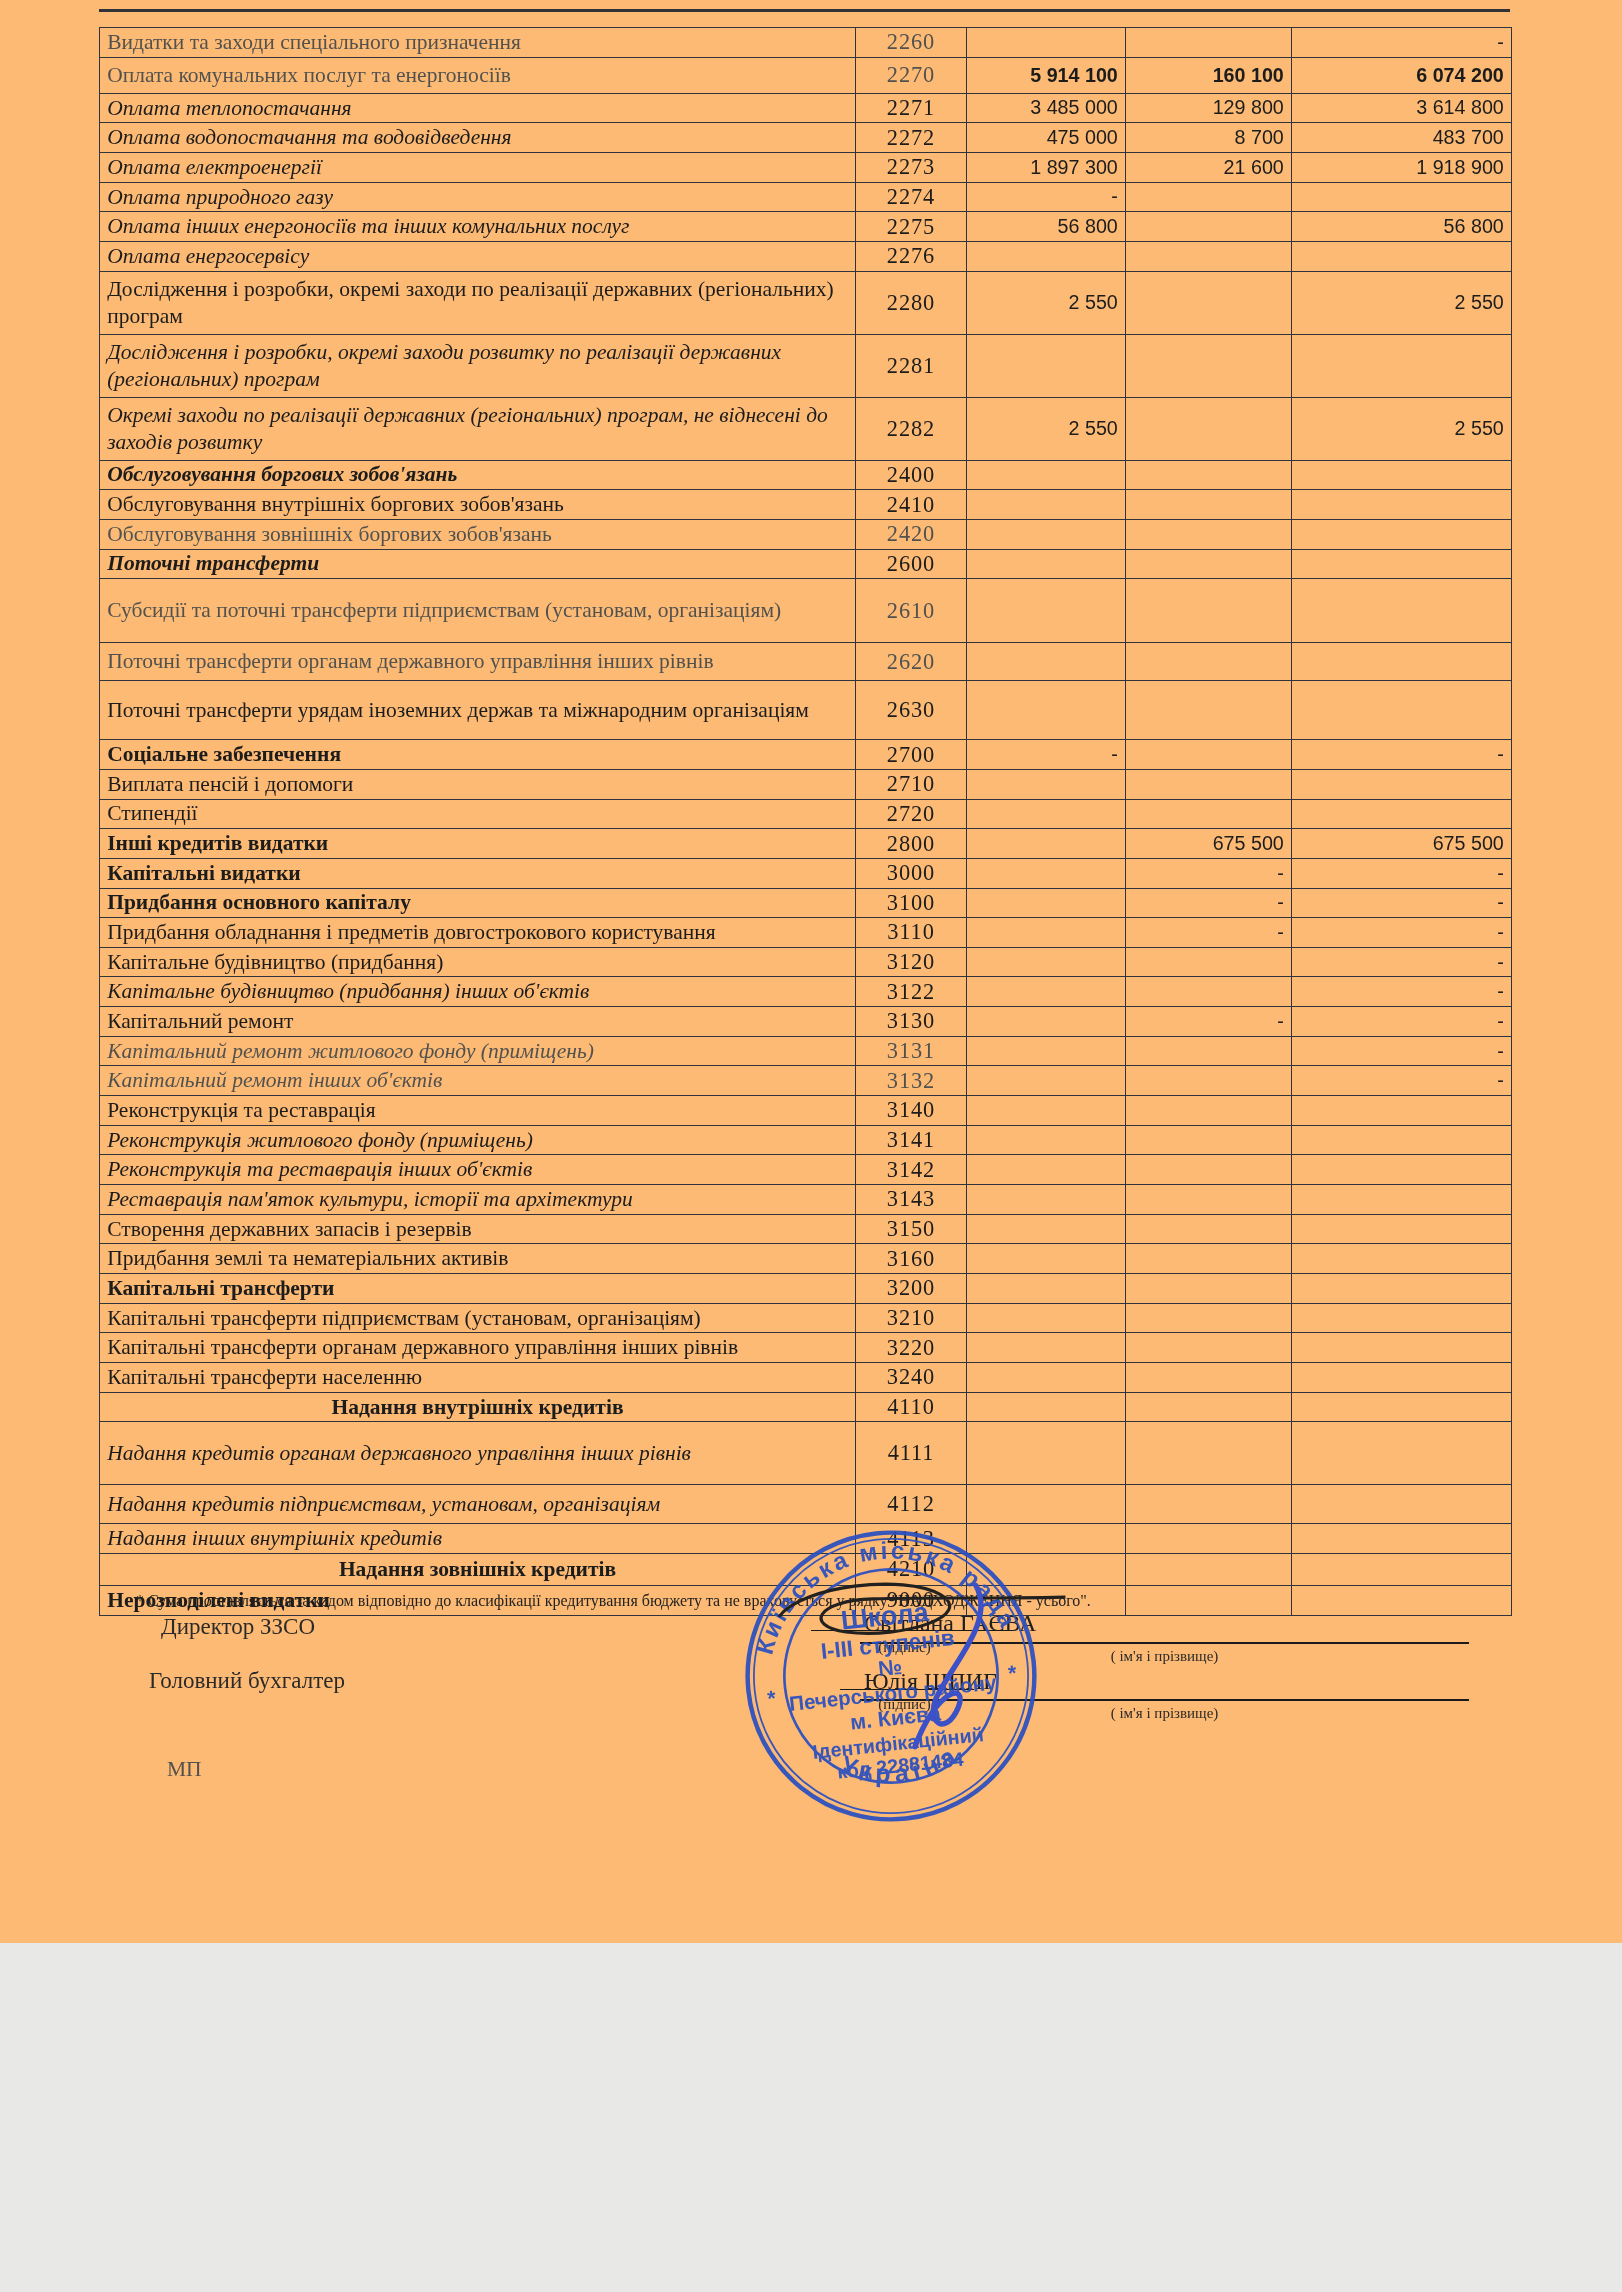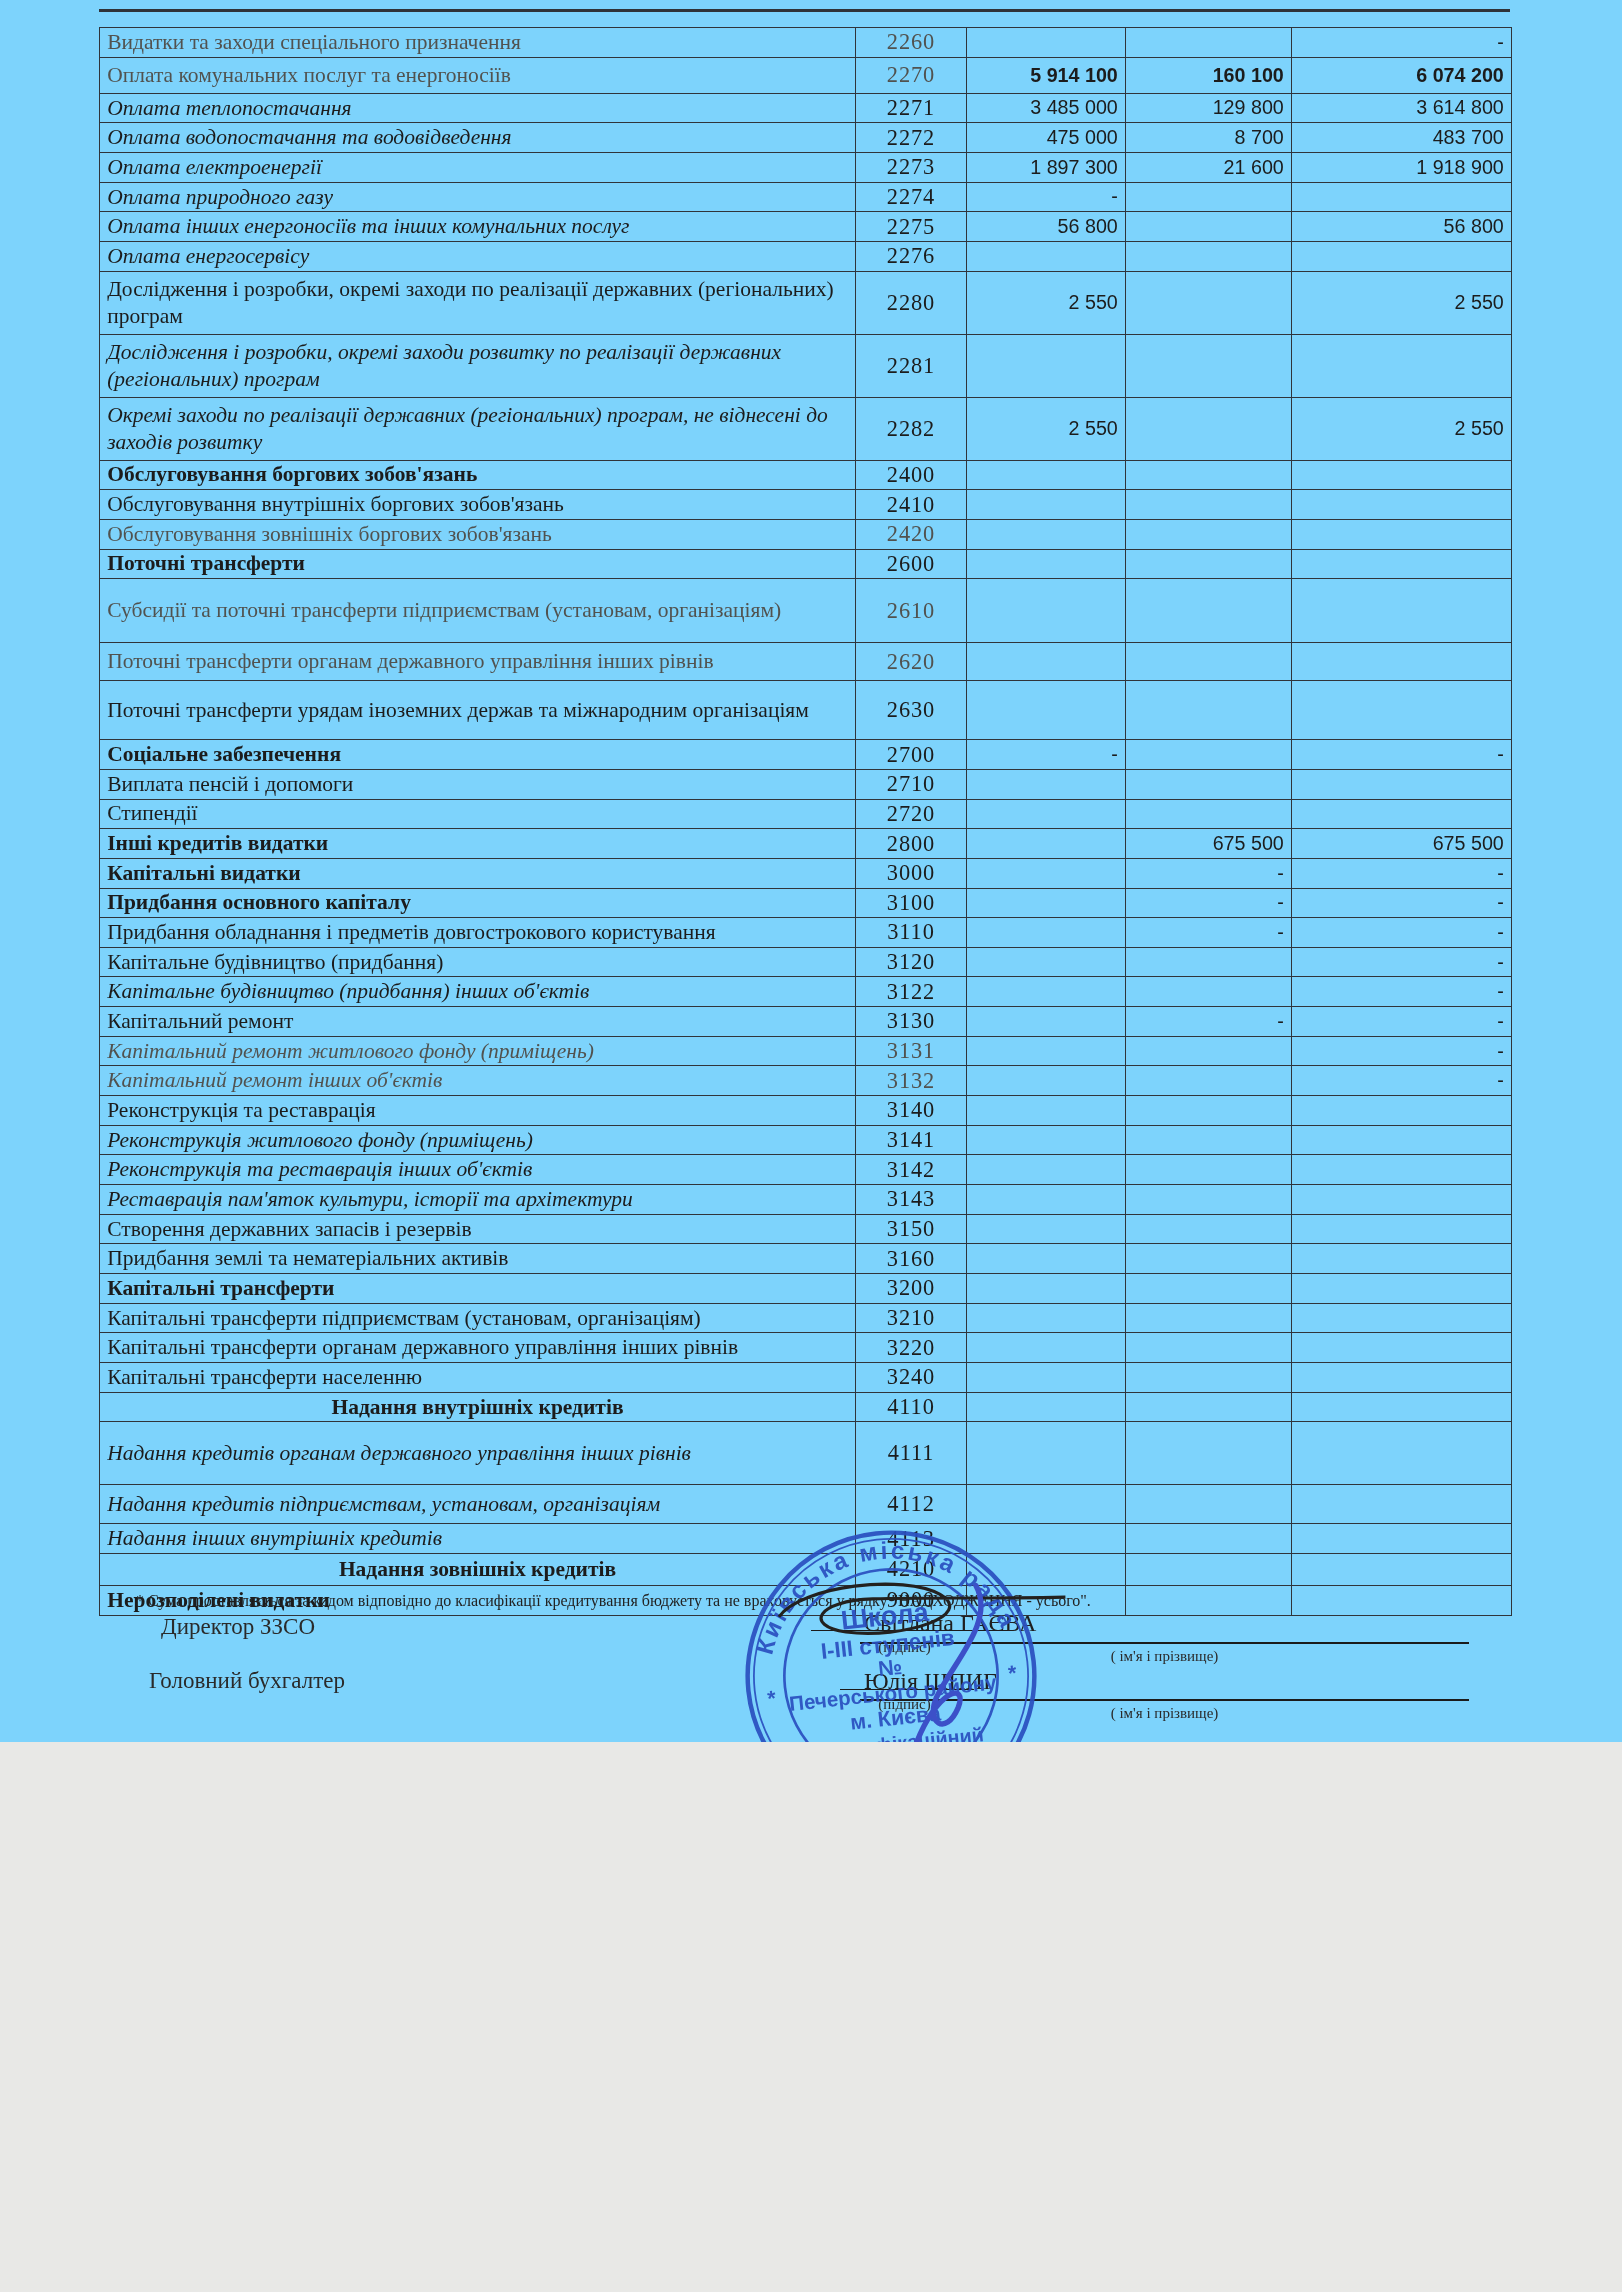--- a/index.html
+++ b/index.html
@@ -1,27 +1,27 @@
 <!DOCTYPE html>
 <html style="font-size:14.3px"><head>
 <meta charset="utf-8">
 <style>
   html,body{margin:0;padding:0;background:#e8e8e6;}
-  .page{position:relative;width:1623px;height:1742px;background:#7dd3fc;overflow:hidden;
+  .page{position:relative;width:1623px;height:1943px;background:#fdba74;overflow:hidden;
         font-family:"Liberation Serif",serif;color:#1c1c1c;}
   .topline{position:absolute;left:99px;top:9px;width:1411px;height:2.7px;background:#2f3338;}
   table.budget{position:absolute;left:99px;top:27px;width:1411px;border-collapse:collapse;table-layout:fixed;}
   table.budget td{border:1.8px solid #30343a;vertical-align:middle;overflow:hidden;}
   table.budget tr{height:29.6px;}
   .c-name{font-size:21.5px;padding:0.9px 7.2px;line-height:1.25;}
   .c-code{font-size:22.4px;text-align:center;letter-spacing:0.9px;}
   .c-val{font-family:"Liberation Sans","DejaVu Sans",sans-serif;font-size:19.7px;text-align:right;padding:0 7.2px 0 1.8px;white-space:nowrap;}
   .i{font-style:italic;}
   .b{font-weight:bold;}
-  .bi{font-weight:bold;}
+  .bi{font-weight:bold;font-style:italic;}
   .center{text-align:center;}
   .faded{color:#51524f;filter:blur(0.4px);}
   .vbold{font-weight:bold;}
   .abs{position:absolute;}
   .footnote{left:136px;top:1592px;width:1299px;font-size:16px;color:#222;}
   .lbl{font-size:23px;color:#2a2a2a;}
   .sig-name{font-size:24px;color:#1f1f1f;}
   .sig-line{height:0;border-bottom:2.7px solid #1b1b1b;}
   .sig-cap{font-size:15px;color:#2a2a2a;text-align:center;}
   .mp{font-size:21.5px;}

